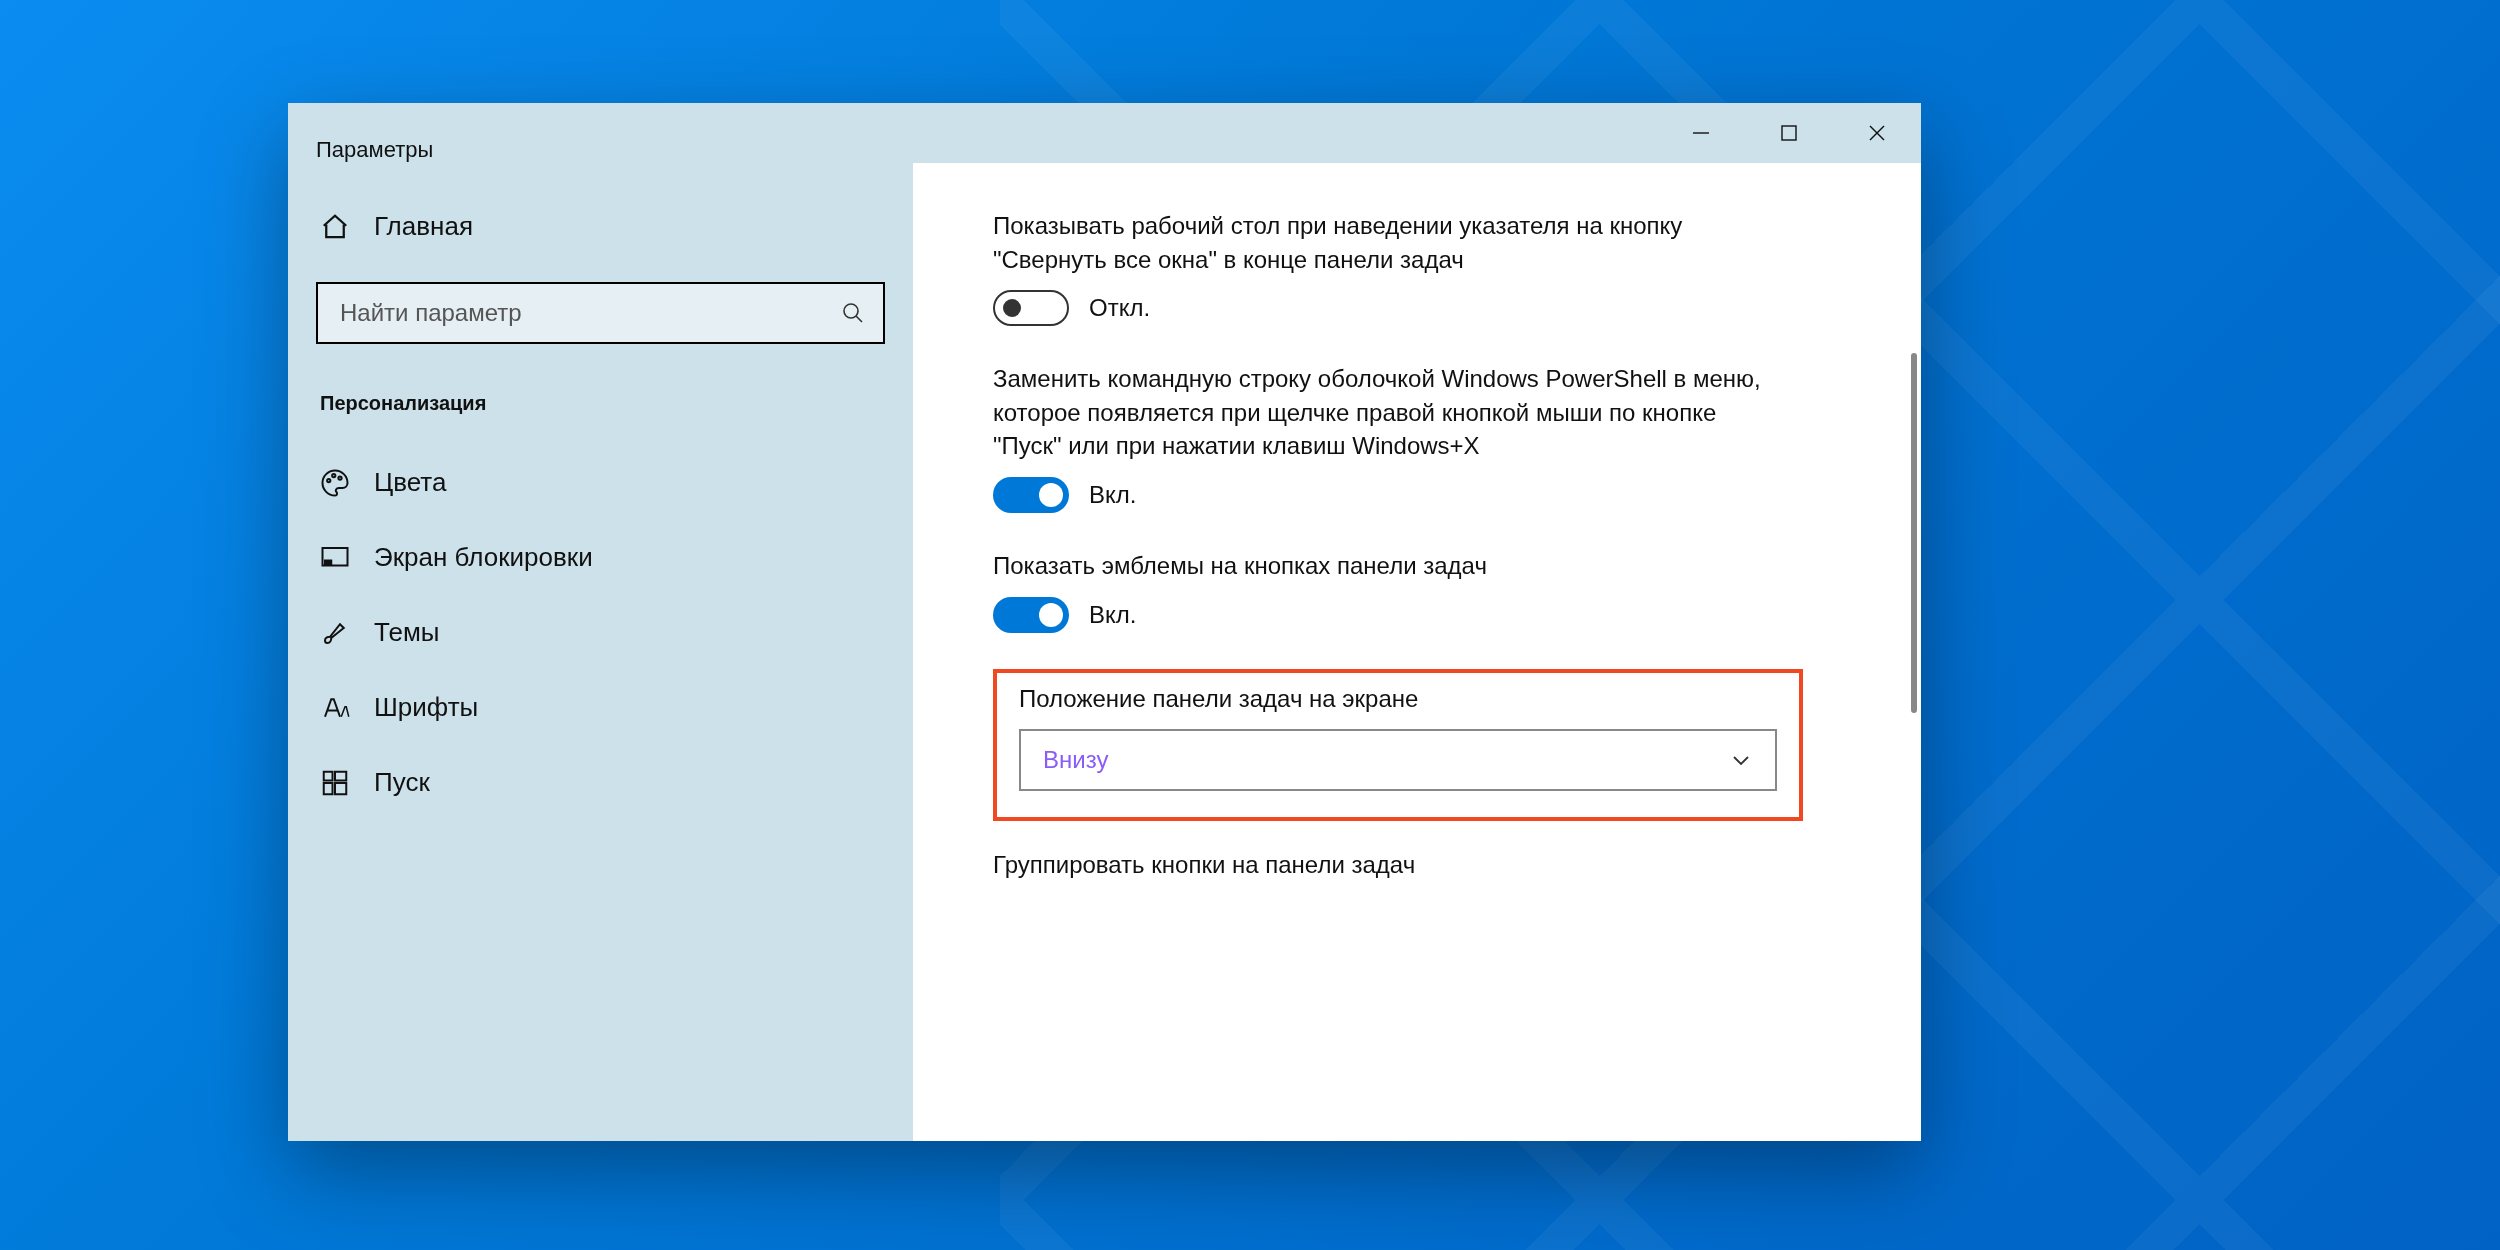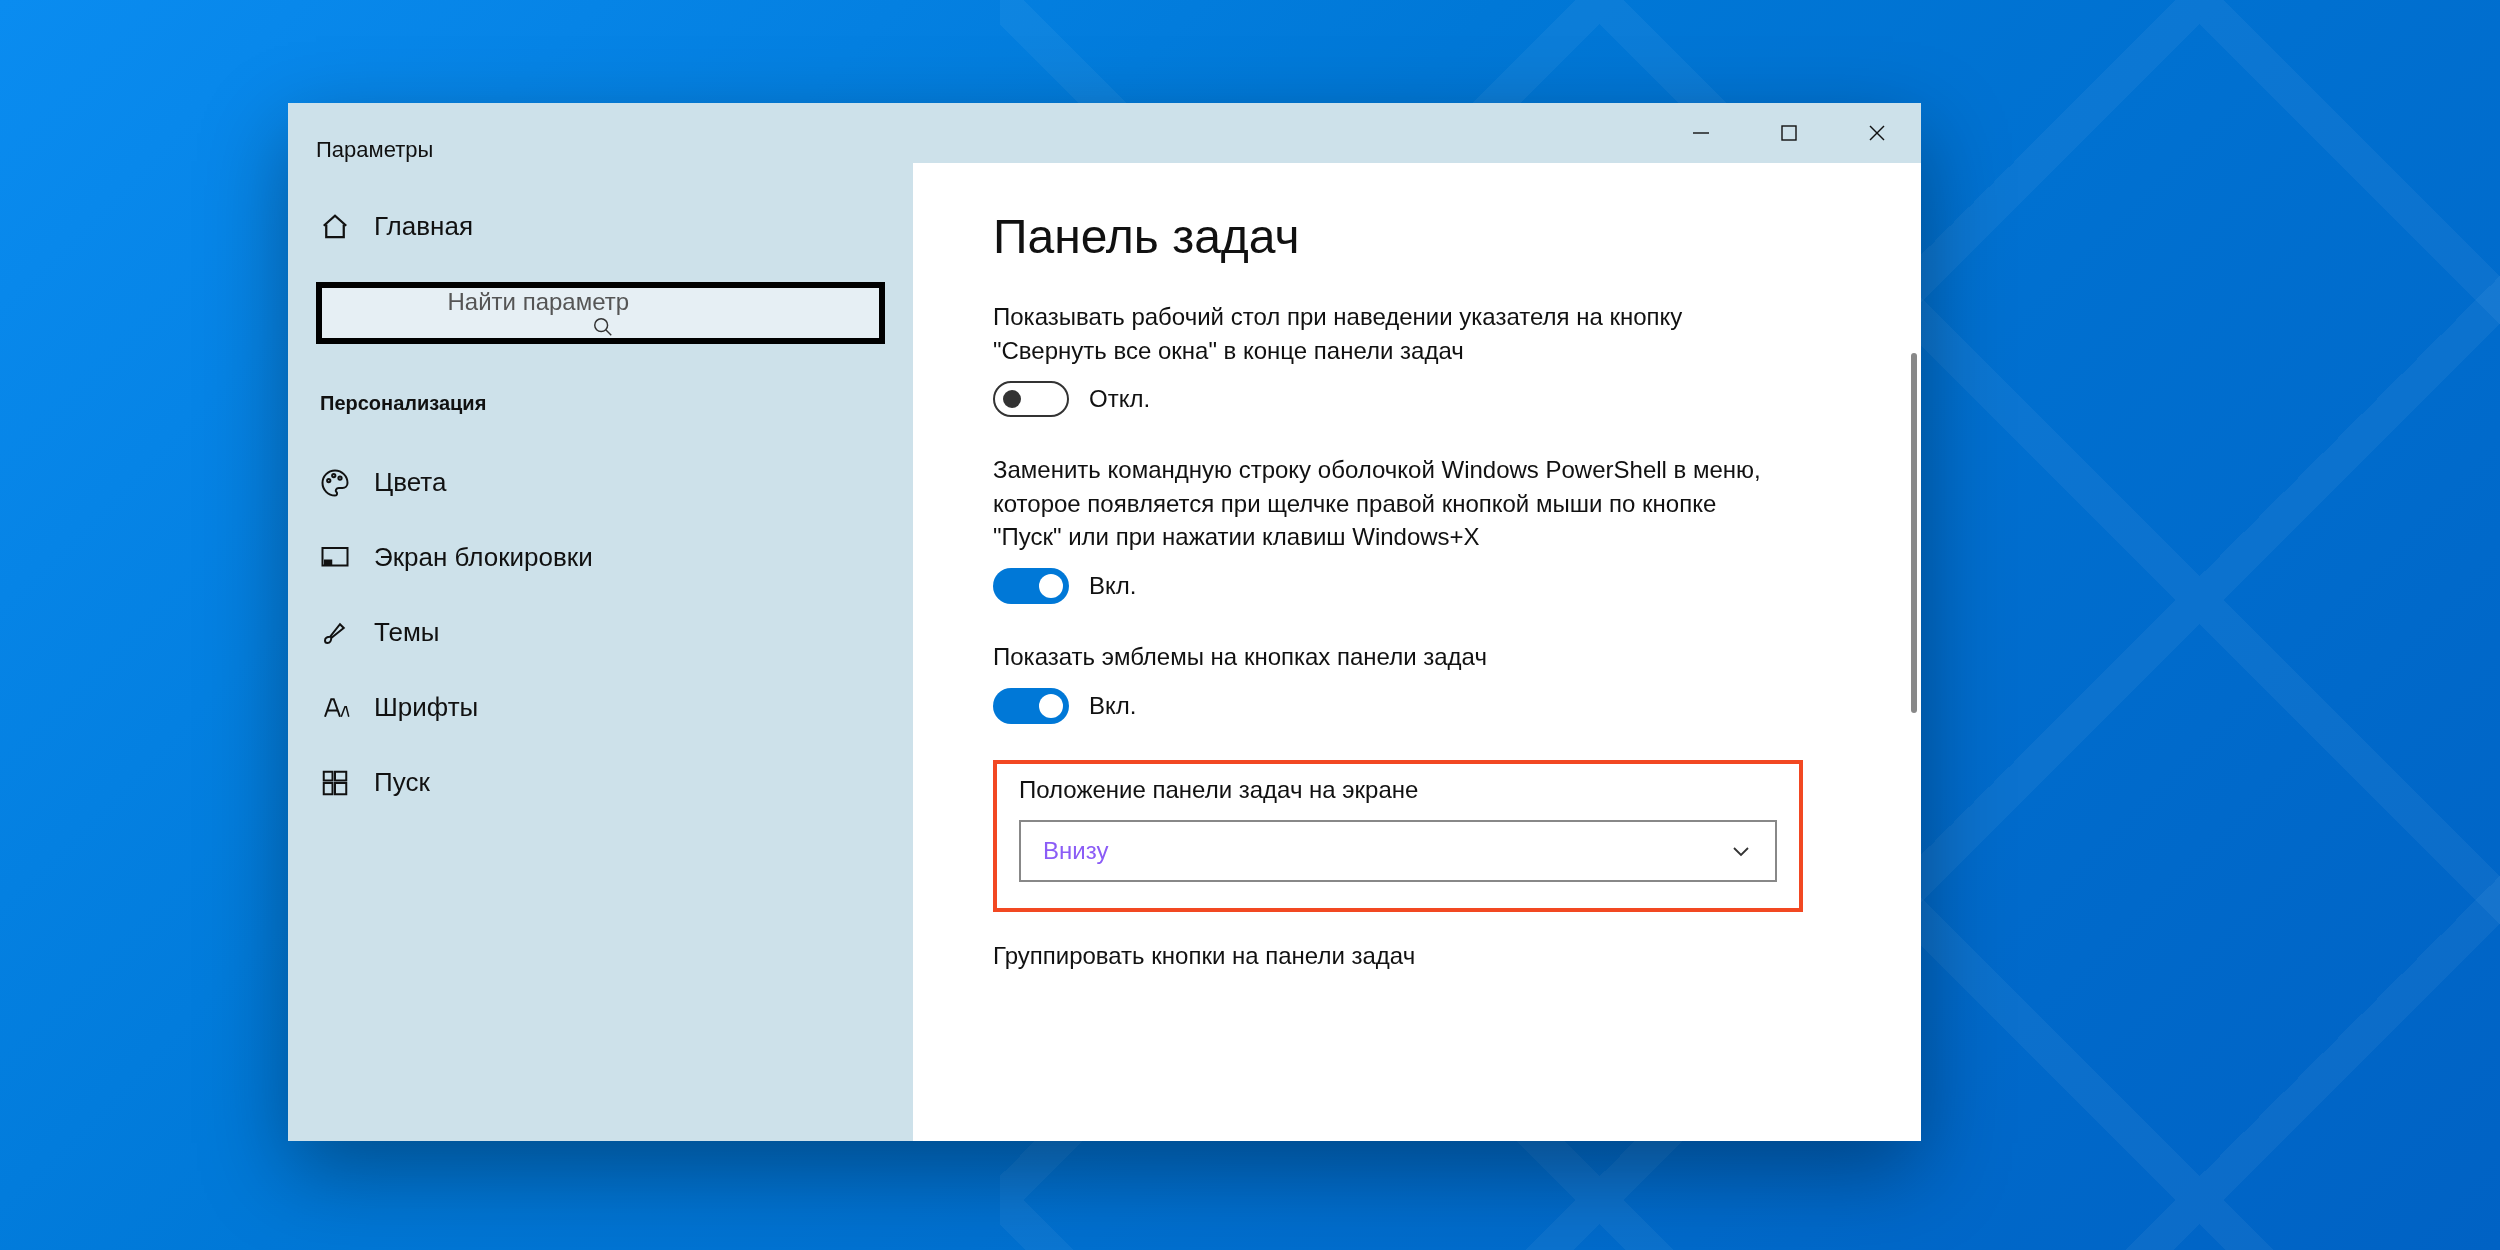--- a/index.html
+++ b/index.html
@@ -63,25 +63,24 @@
 }
 .nav-home {
   display: flex; align-items: center; gap: 24px;
   padding: 16px 32px;
   font-size: 26px; color: #111;
 }
 .nav-home .icon { width: 30px; height: 30px; }
 .searchbox {
   margin: 24px 28px 36px 28px;
   height: 62px;
-  border: 6px solid #000000;
+  border: 2px solid #000000;
   background: #e6eff4;
   display: flex; align-items: center;
   padding: 0 18px 0 22px;
-  flex-direction: column;
 }
 .search-input {
   flex: 1; border: none; background: transparent; outline: none;
   font-size: 24px; color: #555;
 }
 .search-input::placeholder { color: #555; }
 .search-icon { width: 24px; height: 24px; stroke: #333; fill: none; stroke-width: 1.6; }
 
 .section-heading {
   padding: 12px 32px 30px 32px;
@@ -242,21 +241,20 @@
               <rect x="3" y="12" width="7" height="9"></rect>
               <rect x="12" y="12" width="9" height="9"></rect>
             </svg>
           <span>Пуск</span>
         </div>
 
       </div>
 
       <div class="main">
 
-        <div class="page-title">Панель задач</div>
 
         <div class="setting-block">
           <div class="setting-desc">Показывать рабочий стол при наведении указателя на кнопку "Свернуть все окна" в конце панели задач</div>
           <div class="toggle-row">
             <div class="toggle toggle-off"></div>
             <span class="toggle-state">Откл.</span>
           </div>
         </div>
 
         <div class="setting-block">

